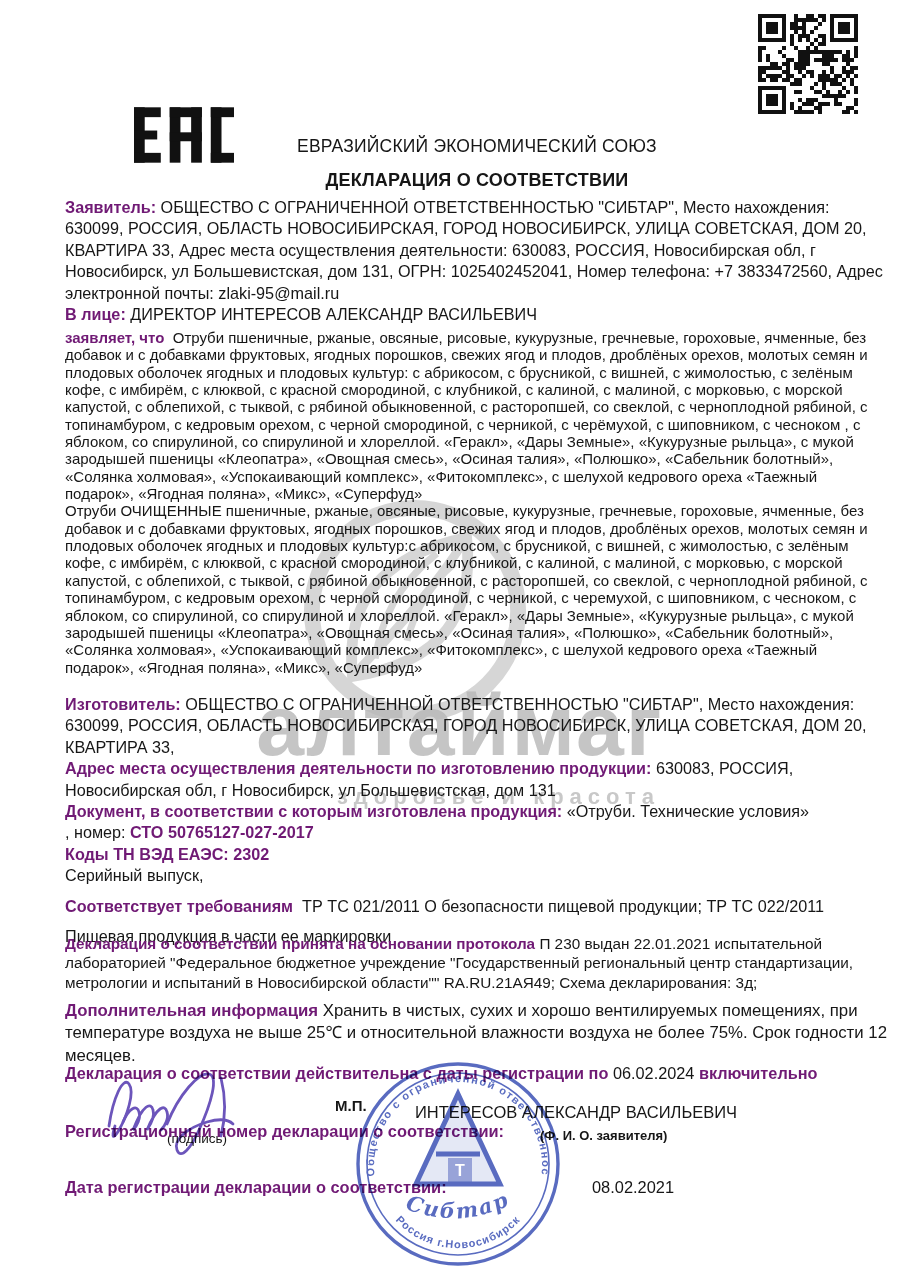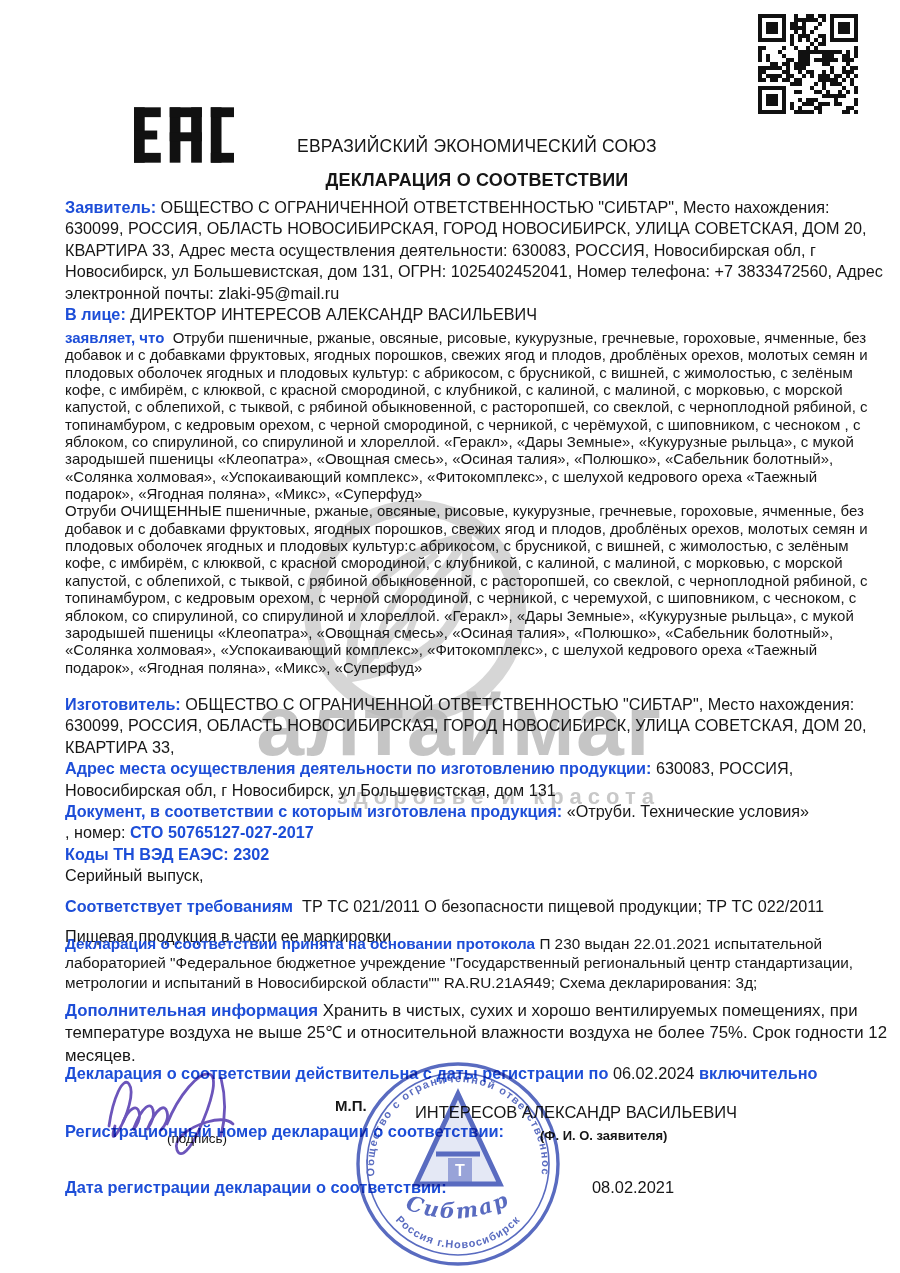--- a/index.html
+++ b/index.html
@@ -19,21 +19,21 @@
           font-size:22px;color:#c3c3c3;opacity:.9;letter-spacing:6px;font-weight:bold;}
   
   .sec{position:absolute;left:65px;width:824px;z-index:1;}
   .sec p{margin:0;font-size:16.2px;line-height:21.4px;}
   .declares{font-size:15px;line-height:17.35px;max-height:367px;overflow:hidden;}
   .declares p{font-size:15px;line-height:17.35px;}
   .compliance p{line-height:30px;}
   .basis p{font-size:15.3px;line-height:19.4px;}
   .additional p{font-size:16.8px;line-height:22.3px;}
   .validity{font-size:16.3px;}
-  b{color:#1d4ed8;}
+  b{color:#701a75;}
   
   .sig-svg{position:absolute;left:103px;top:1064px;width:175px;height:100px;z-index:3;
            mix-blend-mode:multiply;opacity:.92;}
   .mp{position:absolute;left:320px;top:1097px;font-weight:bold;font-size:15px;z-index:1;margin-left:15px;}
   .sig-name{position:absolute;left:415px;top:1103px;font-size:16.5px;z-index:1;}
   .cap-sign{position:absolute;left:167px;top:1131px;font-size:13.5px;z-index:1;}
   .cap-fio{position:absolute;left:540px;top:1128px;font-size:13px;font-weight:bold;z-index:1;}
   .regrow{position:absolute;left:65px;display:flex;z-index:1;font-size:16.4px;}
   .reglabel{flex:0 0 527px;font-weight:bold;}
   .regval{white-space:nowrap;}

